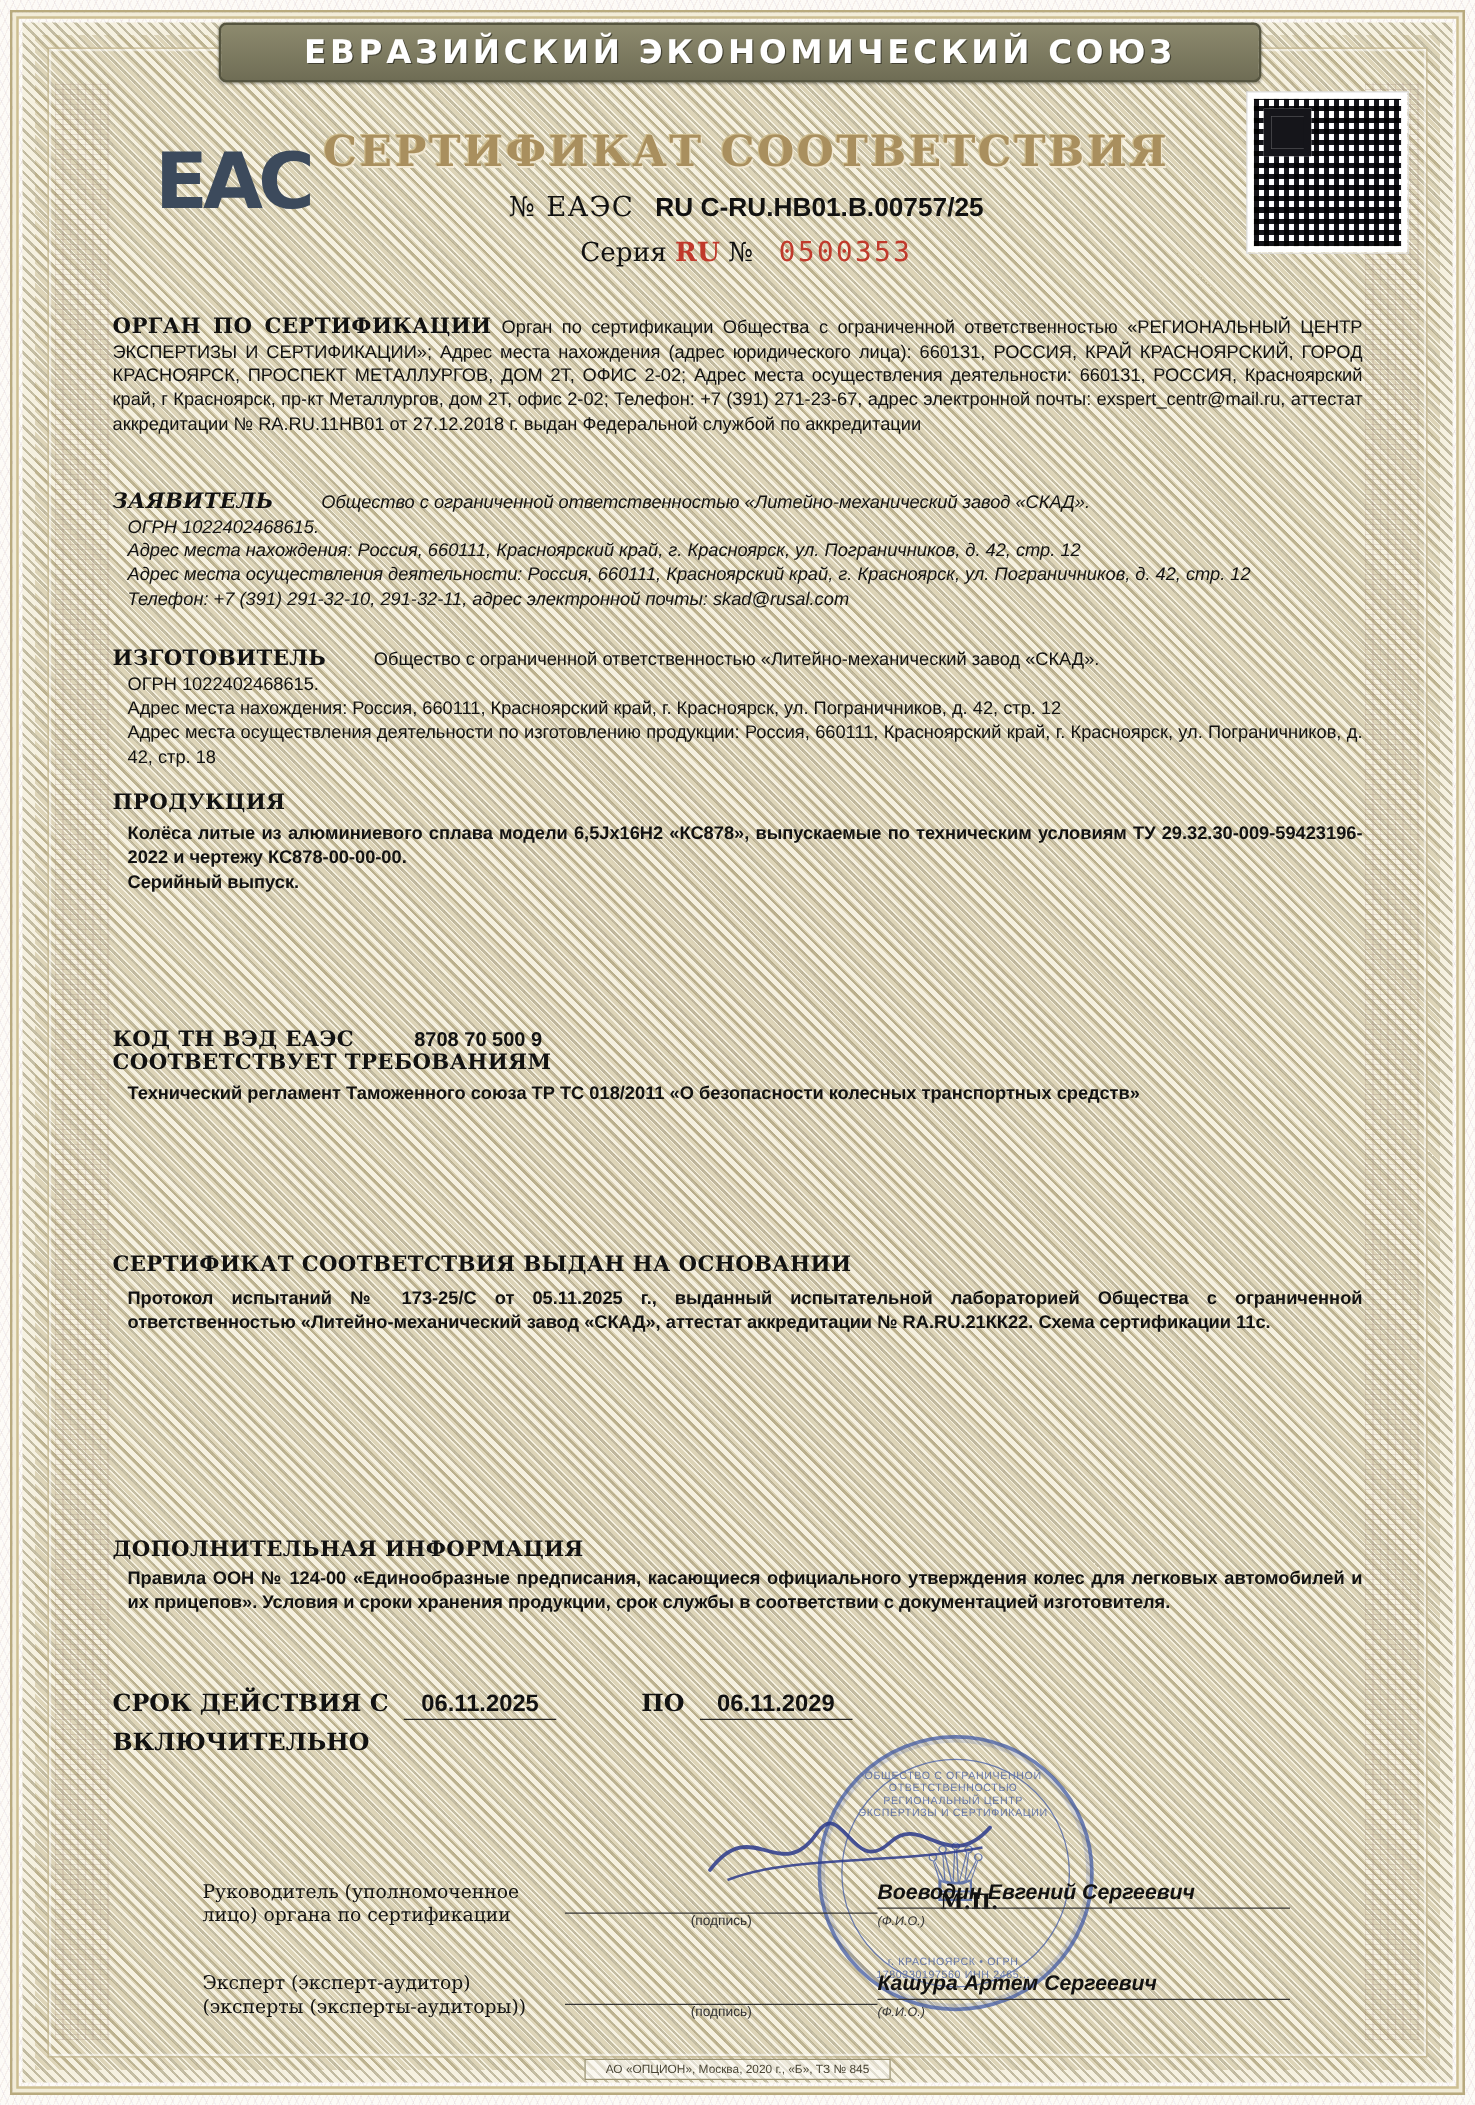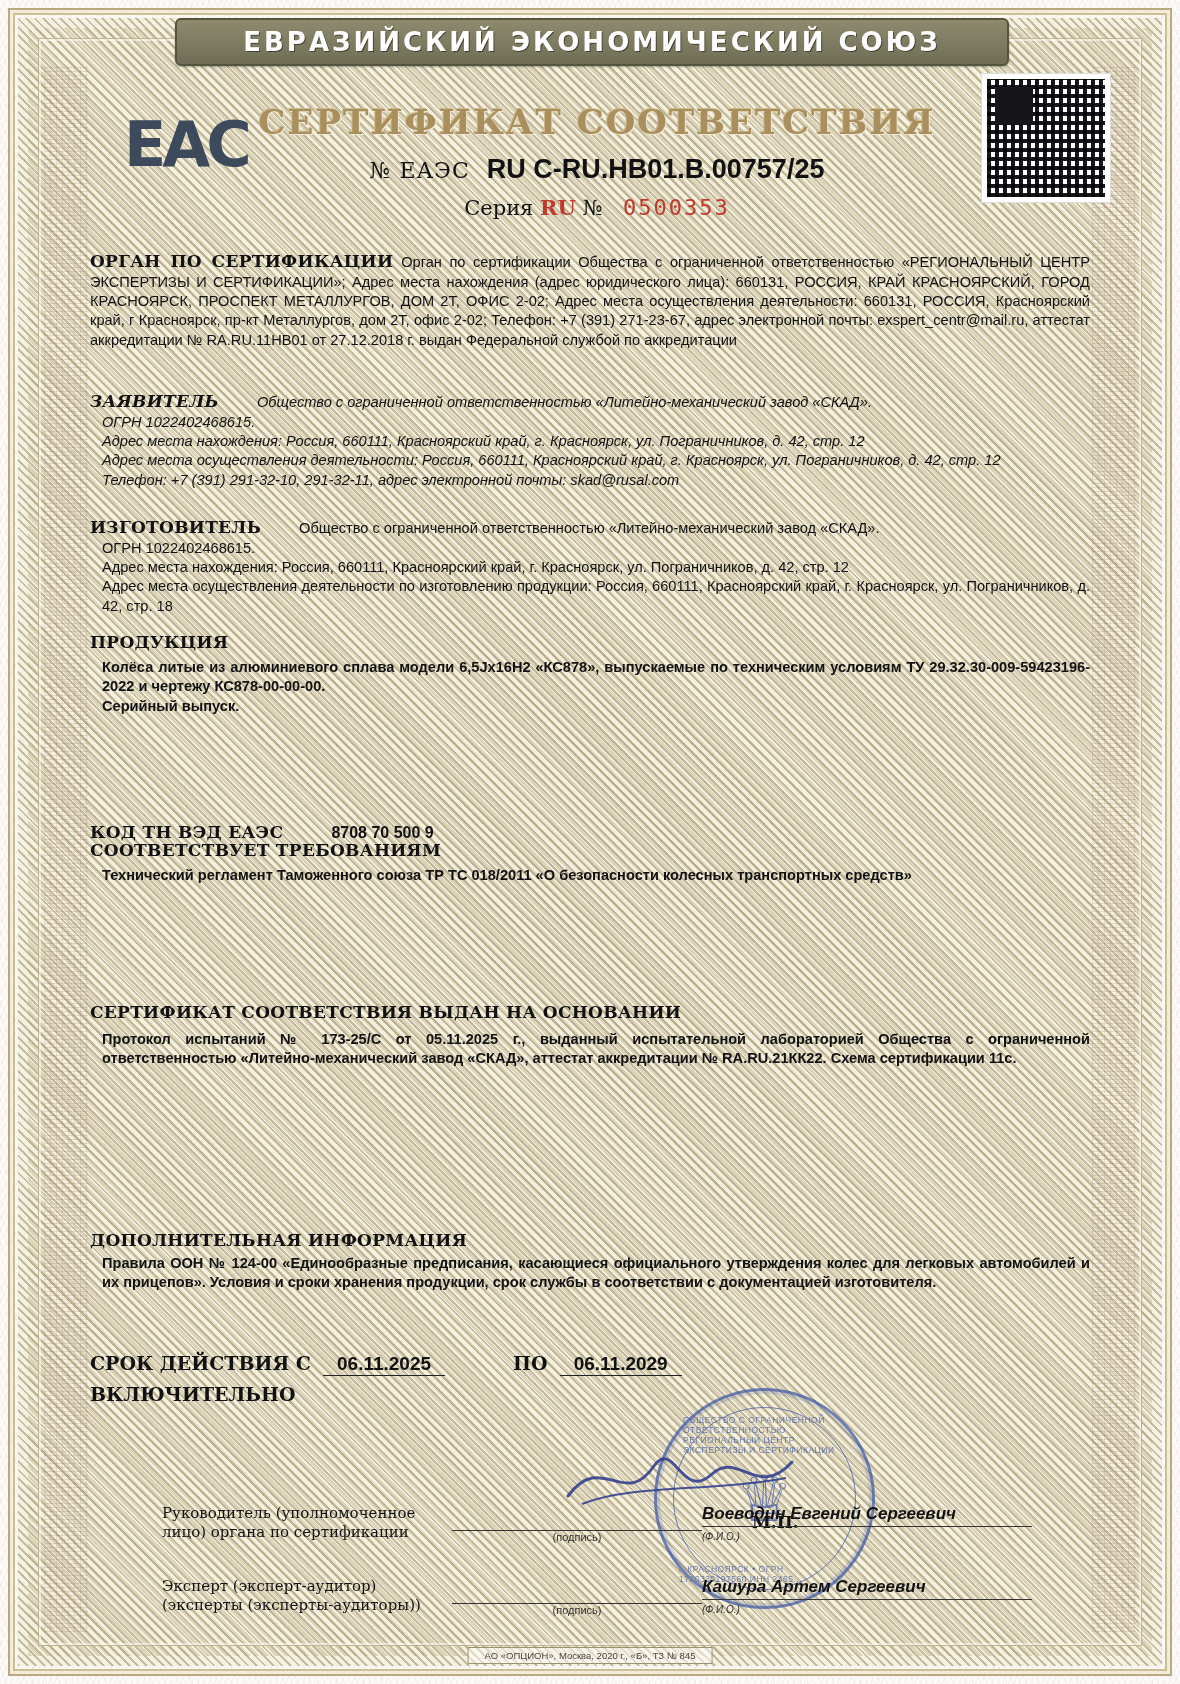--- a/index.html
+++ b/index.html
@@ -87,20 +87,21 @@
 
   
   .content {
     position: absolute;
     left: 62px;
     top: 72px;
     width: 1056px;
     height: 1560px;
     font-size: 15px;
     color: #111;
+    padding-left: 16px;
   }
 
   
   .eac {
     position: absolute;
     left: 62px;
     top: 42px;
     width: 120px;
     text-align: center;
   }
@@ -155,21 +156,21 @@
   }
   .cert-no-line {
     margin-top: 12px;
     font-family: "DejaVu Serif", serif;
     font-size: 22px;
   }
   .cert-no-line .eaes { letter-spacing: 1px; }
   .cert-no-val {
     font-family: "Liberation Sans", sans-serif;
     font-weight: bold;
-    font-size: 27px;
+    font-size: 21px;
     margin-left: 10px;
   }
   .serial-line {
     margin-top: 10px;
     font-family: "DejaVu Serif", serif;
     font-size: 21px;
   }
   .serial-ru {
     color: #c0392b;
     font-weight: bold;
@@ -286,21 +287,21 @@
   .stamp::before {
     content: "";
     position: absolute;
     left: 16px; top: 16px; right: 16px; bottom: 16px;
     border: 1.5px solid #3b55a4;
     border-radius: 50%;
   }
   .stamp-txt-top, .stamp-txt-bot {
     position: absolute;
     left: 0; right: 4px;
-    text-align: left;
+    text-align: center;
     font-size: 8.5px;
     letter-spacing: .5px;
     font-family: "Liberation Sans", sans-serif;
   }
   .stamp-txt-top { top: 24px; padding: 0 26px; }
   .stamp-txt-bot { bottom: 22px; padding: 0 22px; }
   .stamp-eagle {
     position: absolute;
     left: 50%;
     top: 50%;

